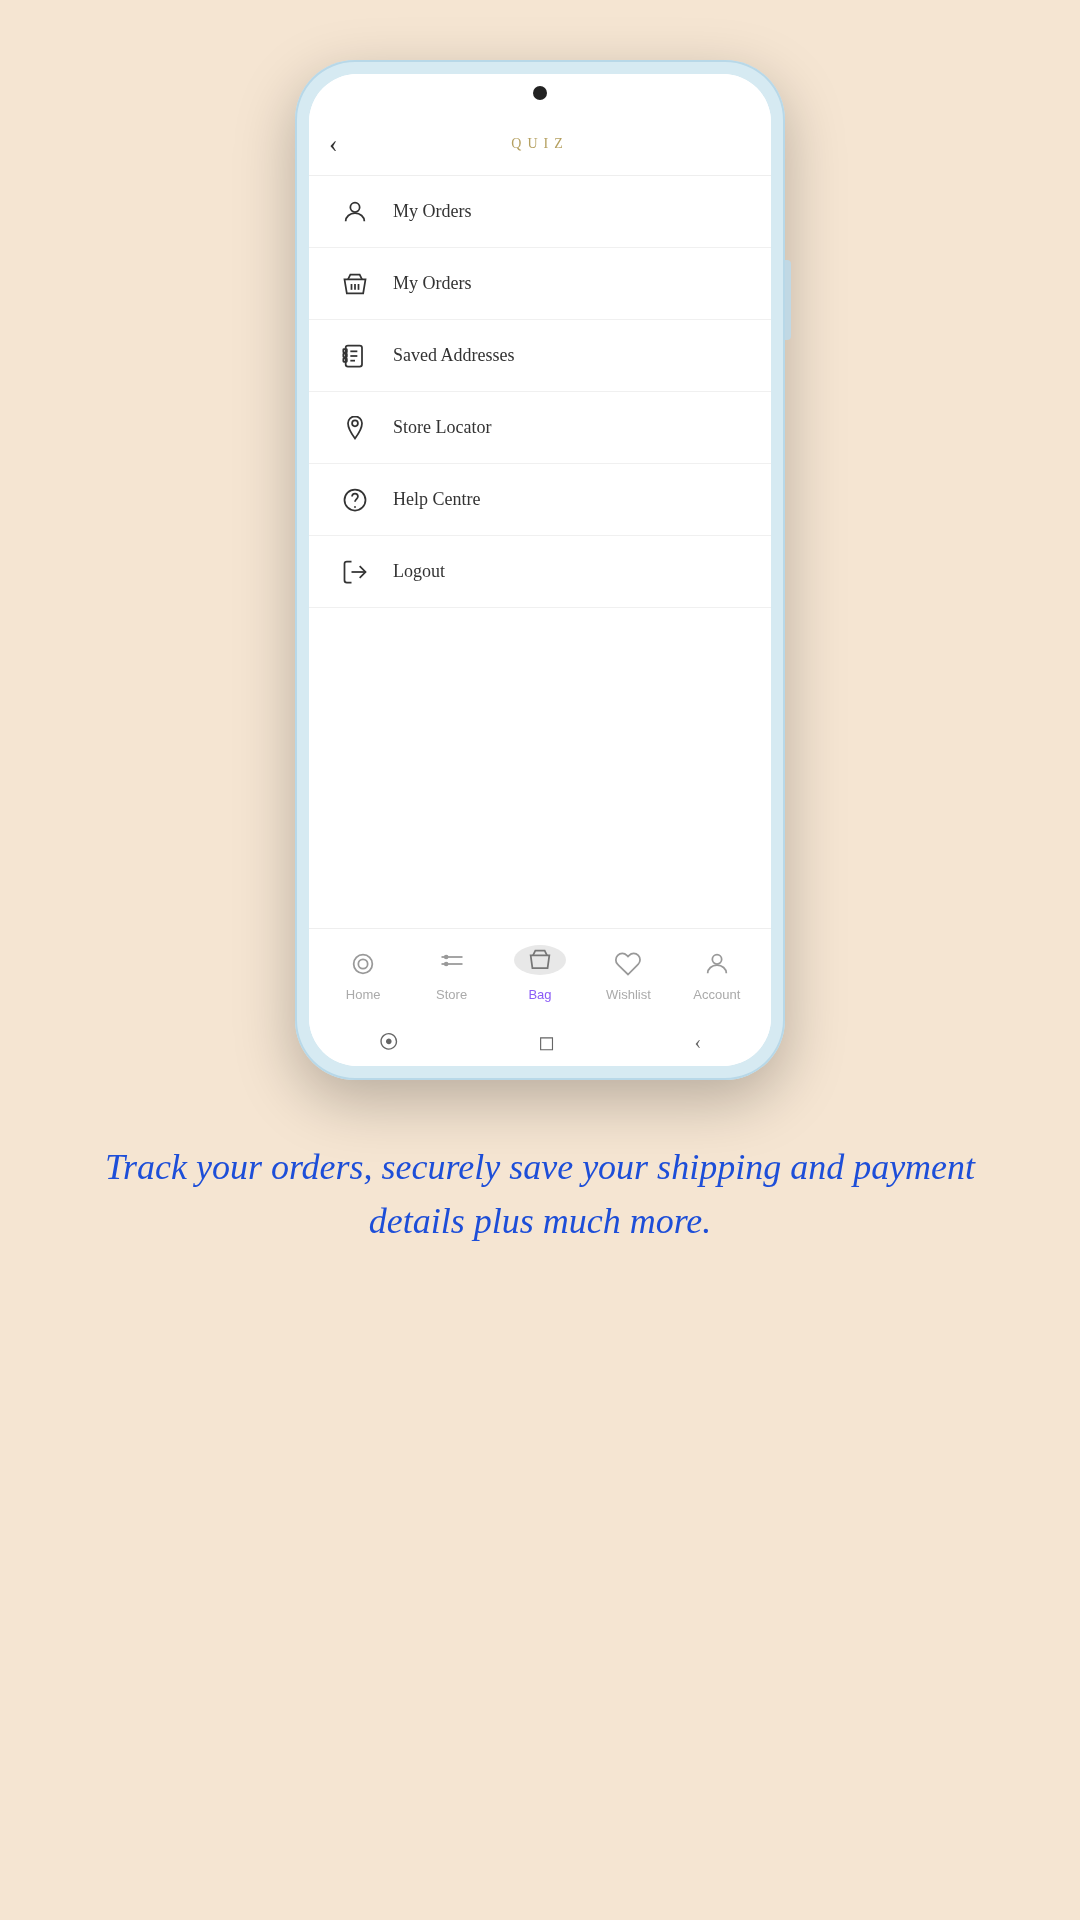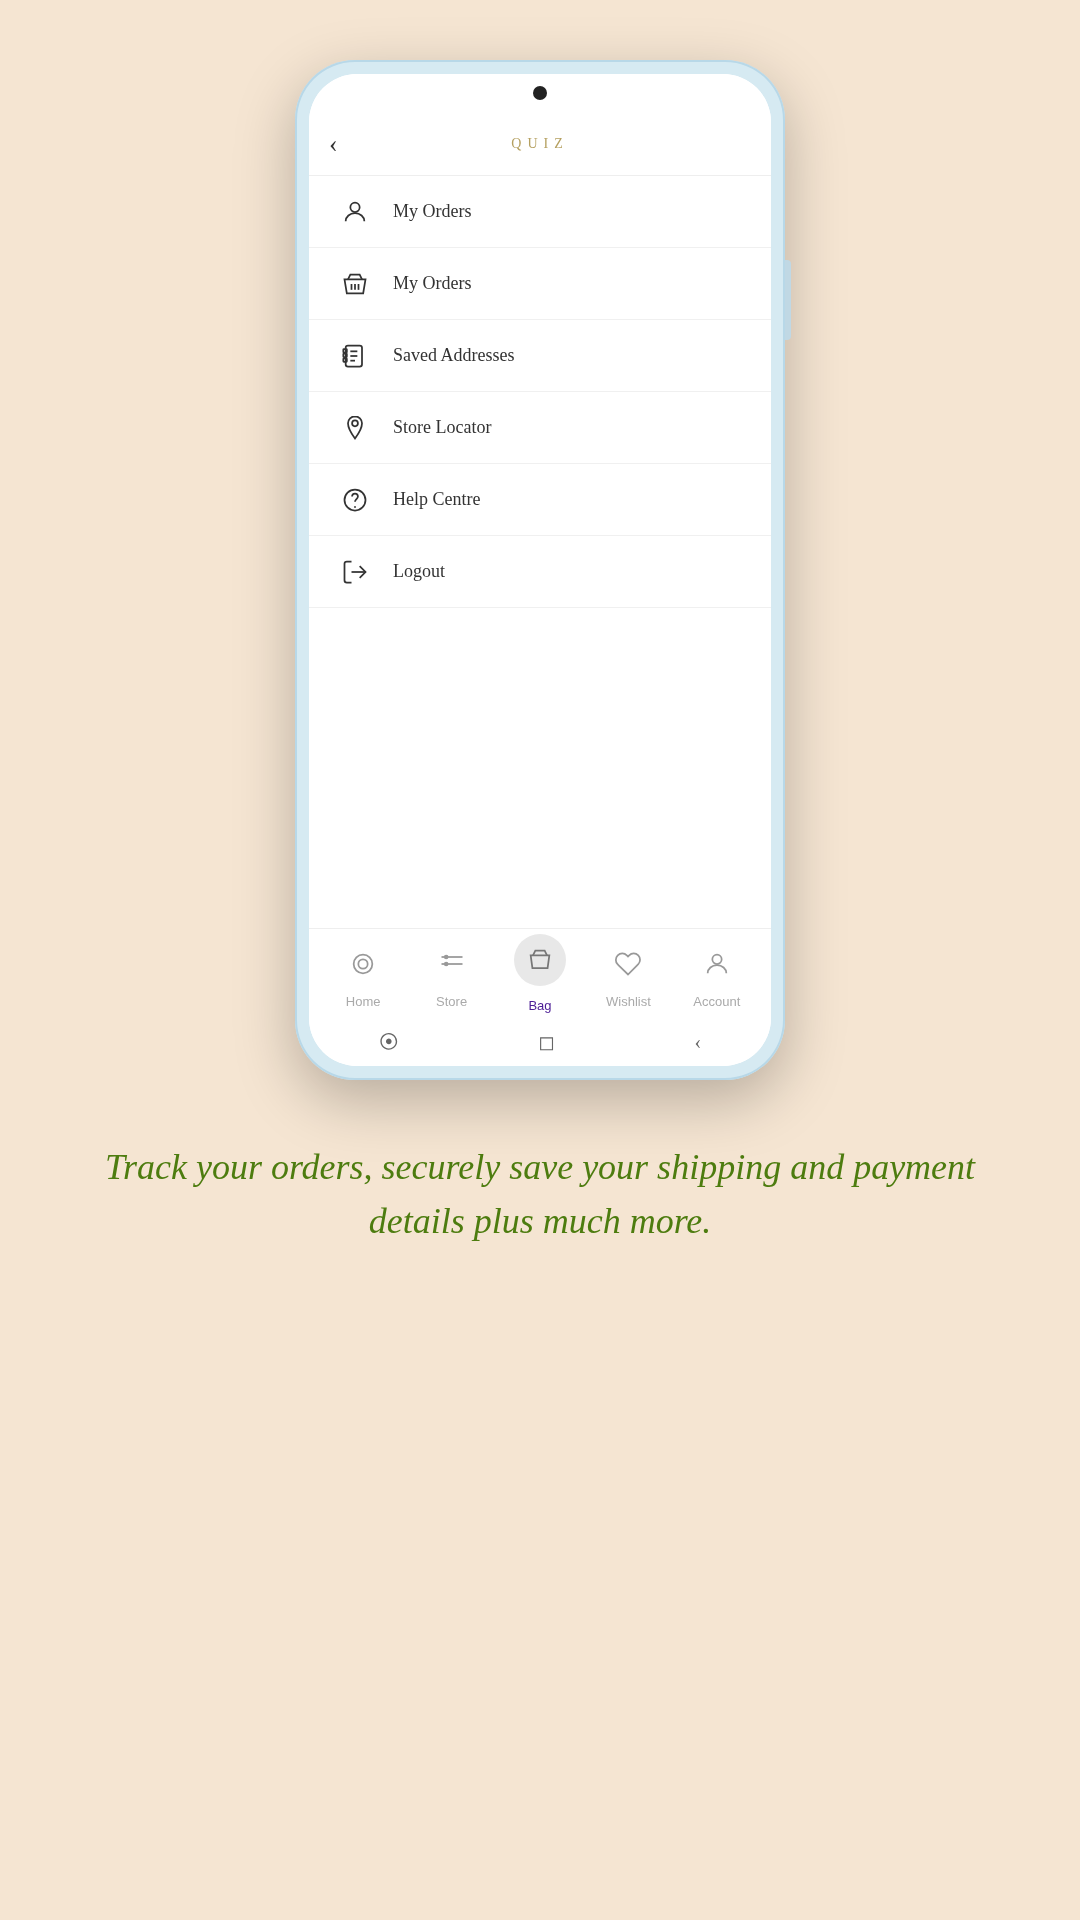--- a/index.html
+++ b/index.html
@@ -157,21 +157,20 @@
       font-family: 'Georgia', serif;
       font-weight: normal;
     }
 
     
     .bottom-nav {
       height: 90px;
       background: #fff;
       border-top: 1px solid #eee;
       display: flex;
-      align-items: center;
       justify-content: space-around;
       flex-shrink: 0;
       padding: 16px 10px;
     }
 
     .nav-item {
       display: flex;
       flex-direction: column;
       align-items: center;
       gap: 4px;
@@ -204,21 +203,21 @@
       stroke: #888;
     }
 
     .nav-label {
       font-size: 13px;
       color: #aaa;
       font-family: sans-serif;
     }
 
     .nav-label.active {
-      color: #4c1d95;
+      color: #8b5cf6;
       margin-top: 8px;
     }
 
     
     .android-nav {
       height: 48px;
       background: #fff;
       display: flex;
       align-items: center;
       justify-content: space-around;
@@ -234,21 +233,21 @@
     .bottom-text {
       margin-top: 60px;
       text-align: center;
       padding: 0 80px;
     }
 
     .bottom-text p {
       font-family: 'Georgia', serif;
       font-style: italic;
       font-size: 36px;
-      color: #4d7c0f;
+      color: #1d4ed8;
       line-height: 1.5;
     }
   </style>
 </head>
 <body>
 
 <div class="page-bg">
 
   <div class="phone-shell">
     <div class="phone-inner">

